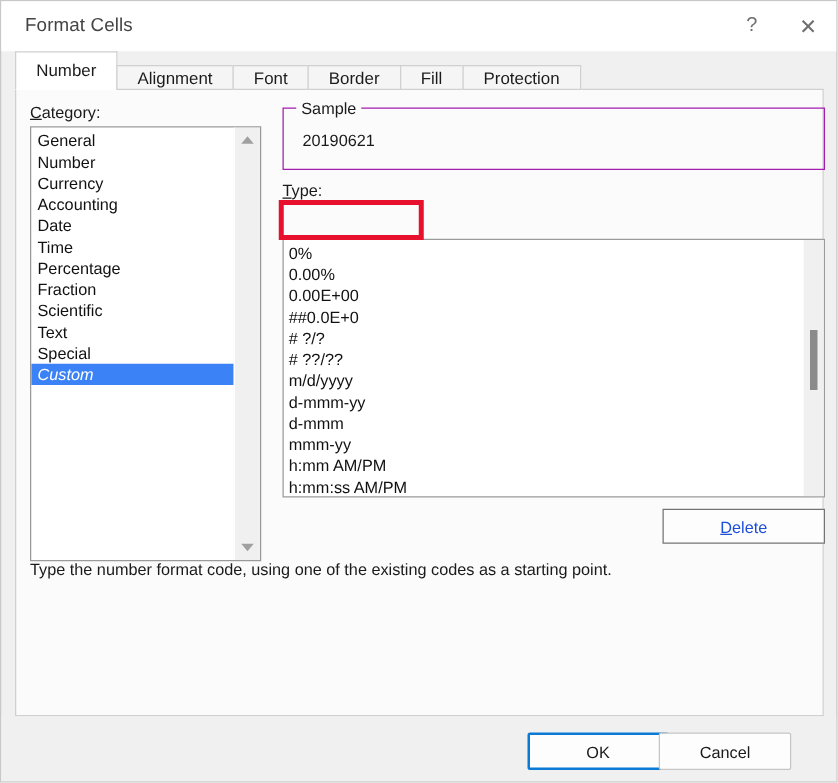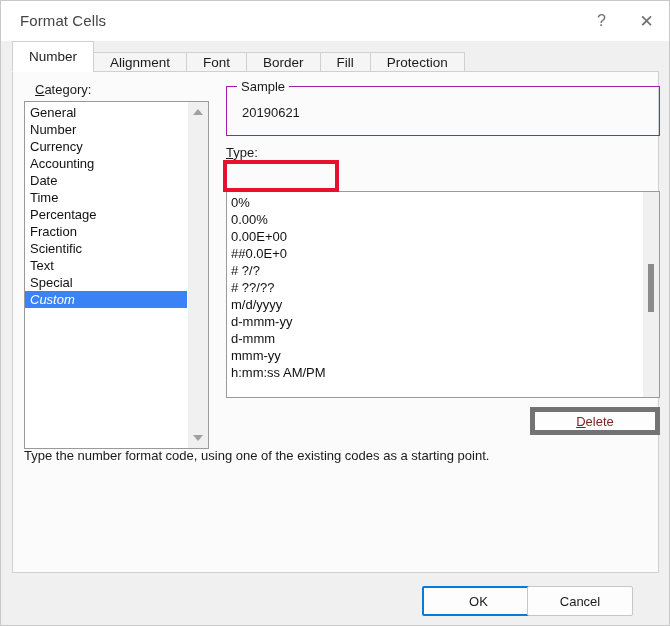--- a/index.html
+++ b/index.html
@@ -119,21 +119,21 @@
 
   .lbl {
     position: absolute;
     font-size: 13px;
     color: #1a1a1a;
     white-space: nowrap;
   }
   .lbl u { text-decoration: underline; }
 
   
-  #category-label { left: 11px; top: 10px; margin-left: 11px; }
+  #category-label { left: 11px; top: 10px; }
   .listbox {
     position: absolute;
     background: #ffffff;
     border: 1px solid #9a9a9a;
     box-sizing: border-box;
     overflow: hidden;
   }
   #category-listbox {
     left: 11px;
     top: 29px;
@@ -284,24 +284,24 @@
 
   
   #delete-button {
     position: absolute;
     left: 517px;
     top: 335px;
     width: 130px;
     height: 28px;
     box-sizing: border-box;
     background: #fdfdfd;
-    border: 5px solid #737373;
+    border: 1px solid #737373;
     font-family: "Liberation Sans", sans-serif;
     font-size: 13px;
-    color: #7f1d1d;
+    color: #1d4ed8;
     cursor: default;
   }
 
   
   #description {
     position: absolute;
     left: 11px;
     top: 376px;
     font-size: 13px;
     color: #1a1a1a;
@@ -403,20 +403,21 @@
         <div class="type-item">0%</div>
         <div class="type-item">0.00%</div>
         <div class="type-item">0.00E+00</div>
         <div class="type-item">##0.0E+0</div>
         <div class="type-item"># ?/?</div>
         <div class="type-item"># ??/??</div>
         <div class="type-item">m/d/yyyy</div>
         <div class="type-item">d-mmm-yy</div>
         <div class="type-item">d-mmm</div>
         <div class="type-item">mmm-yy</div>
+        <div class="type-item">h:mm AM/PM</div>
         <div class="type-item">h:mm:ss AM/PM</div>
       </div>
       <div class="vscroll-flat">
         <div class="thumb"></div>
       </div>
     </div>
 
     <button id="delete-button"><u>D</u>elete</button>
 
     <div id="description">Type the number format code, using one of the existing codes as a starting point.</div>

